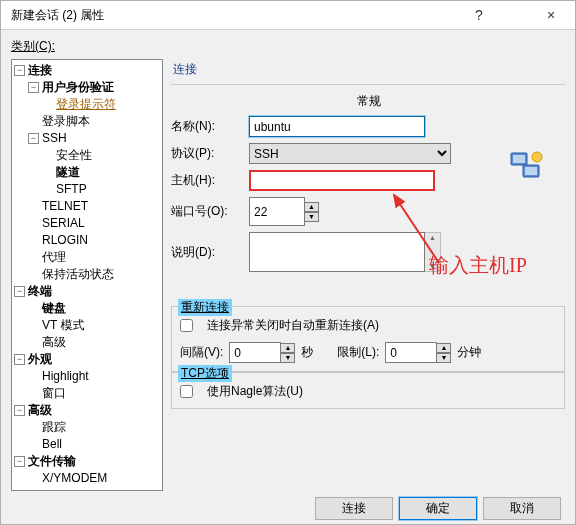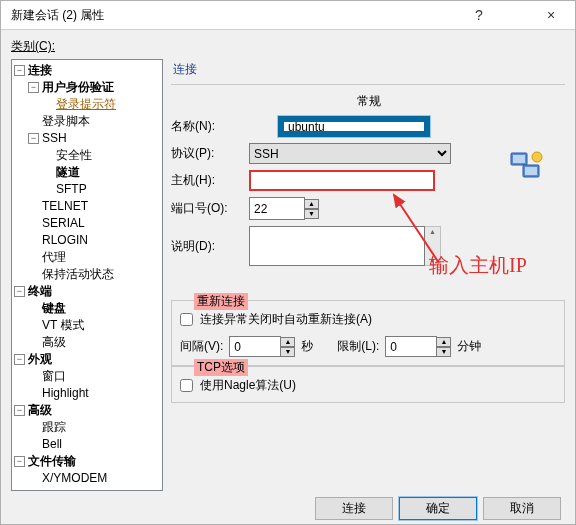--- a/index.html
+++ b/index.html
@@ -60,29 +60,29 @@
   .tree .link { color: #a16207; text-decoration: underline; }
   .content-pane { flex: 1; display: flex; flex-direction: column; }
   .section-title { color: #1a3e8a; font-size: 12px; margin: 2px 0 4px 2px; }
   .hr { height: 1px; background: #c8c8c8; margin: 2px 0 8px 0; }
   .form-row { display: flex; align-items: center; margin-bottom: 6px; }
   .form-row label { width: 78px; font-size: 12px; }
   .txt {
     height: 21px; border: 1px solid #7a7a7a;
     padding: 1px 4px; font-size: 12px; background: #fff;
   }
-  .txt.name { width: 152px; border: 6px solid #0369a1; outline: 1px solid #99c9ef; margin-left: 29px; }
+  .txt.name { width: 176px; border: 1px solid #0369a1; outline: 1px solid #99c9ef; }
   .sel {
     height: 21px; width: 202px; font-size: 12px;
     background: #e1e1e1; border: 1px solid #7a7a7a;
   }
   .host-box { width: 186px; height: 21px; border: 2px solid #e03030; background: #fff; }
   .spin-wrap { display: flex; align-items: center; }
   .spin {
-    width: 56px; height: 23px; border: 1px solid #7a7a7a;
+    width: 56px; height: 29px; border: 1px solid #7a7a7a;
     padding: 1px 4px; font-size: 12px; background: #fff;
   }
   .spin-btns { display: flex; flex-direction: column; margin-left: -1px; }
   .spin-btns div {
     width: 15px; height: 10px; border: 1px solid #7a7a7a;
     background: #e1e1e1; font-size: 7px; text-align: center; line-height: 8px;
   }
   .desc-box {
     width: 176px; height: 40px; border: 1px solid #7a7a7a; background: #fff;
   }
@@ -99,24 +99,24 @@
     position: absolute; left: 258px; top: 193px;
     color: #e03030; font-size: 20px; font-family: "SimSun", serif;
     pointer-events: none;
   }
   .arrow { position: absolute; left: 213px; top: 124px; pointer-events: none; }
   .group {
     border: 1px solid #c8c8c8; padding: 10px 8px 8px 8px;
     position: relative;
   }
   .group .legend {
-    position: absolute; top: -8px; left: 22px;
-    background: #fca5a5; padding: 0 3px; font-size: 12px;
-  }
-  .chk { display: flex; align-items: center; gap: 7px; font-size: 12px; }
+    position: absolute; top: -8px; left: 6px;
+    background: #7dd3fc; padding: 0 3px; font-size: 12px; text-decoration: underline;
+  }
+  .chk { display: flex; align-items: center; gap: 14px; font-size: 12px; }
   .chk input { width: 13px; height: 13px; margin: 0; }
   .inline-row { display: flex; align-items: center; gap: 6px; margin-top: 8px; font-size: 12px; }
   .inline-row .num {
     width: 52px; height: 21px; border: 1px solid #7a7a7a;
     background: #fff; font-size: 12px; padding: 1px 4px;
   }
   .footer {
     display: flex; justify-content: flex-end; gap: 6px;
     padding: 6px 4px 2px 0;
   }
@@ -259,27 +259,27 @@
             </li>
             <li>
                 <span class="node">
                   <span class="tw">−</span>
                   <span class="bold">外观</span>
                 </span>
               <ul>
                 <li>
                     <span class="node">
                       <span class="sp"></span>
+                      <span>Highlight</span>
+                    </span>
+                  </li>
+                <li>
+                    <span class="node">
+                      <span class="sp"></span>
                       <span>窗口</span>
-                    </span>
-                  </li>
-                <li>
-                    <span class="node">
-                      <span class="sp"></span>
-                      <span>Highlight</span>
                     </span>
                   </li>
               </ul>
             </li>
             <li>
                 <span class="node">
                   <span class="tw">−</span>
                   <span class="bold">高级</span>
                 </span>
               <ul>

